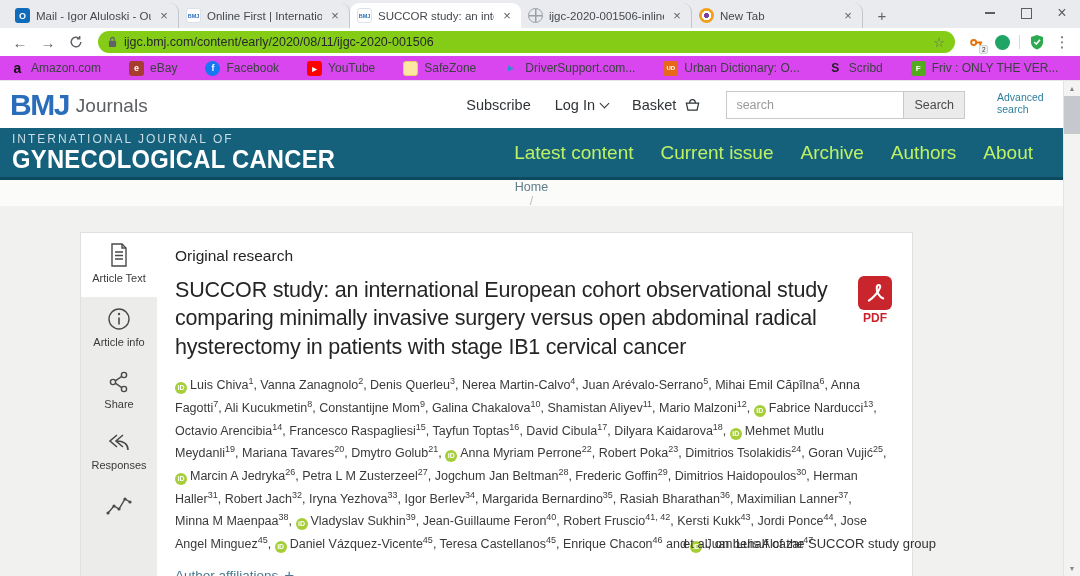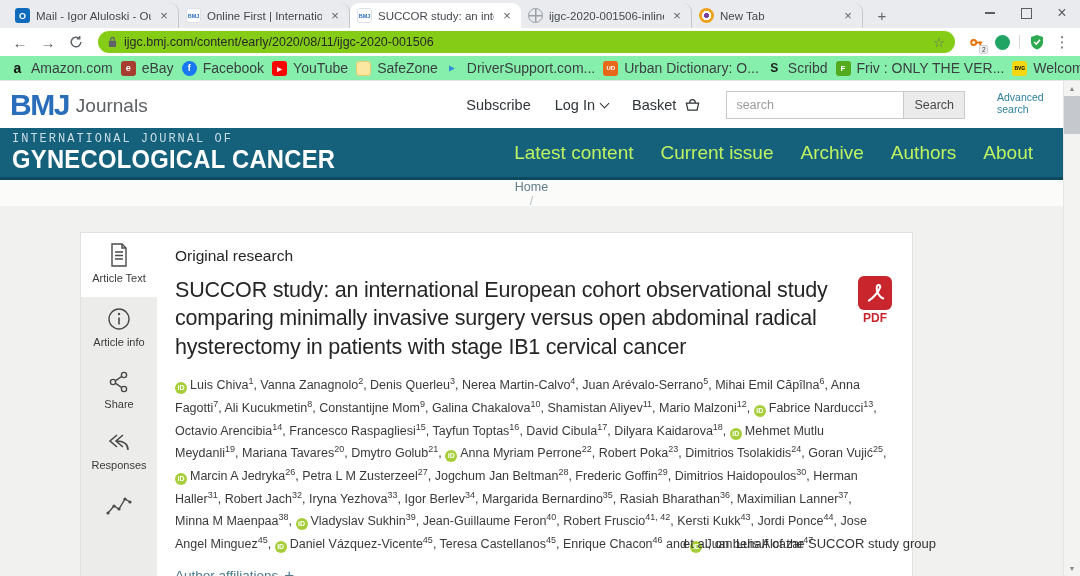--- a/index.html
+++ b/index.html
@@ -31,21 +31,21 @@
   .nav-ic { width:24px; height:24px; display:flex; align-items:center; justify-content:center; color:#5f6368; font-size:15px; }
   .omnibox { flex:1; height:22px; background:#84cc16; border-radius:12px; display:flex; align-items:center; padding:0 10px; gap:7px; margin:0 6px; }
   .omni-url { flex:1; font-size:12.5px; color:#27292c; white-space:nowrap; overflow:hidden; }
   .star { color:#5f6368; font-size:13px; } .star::before{content:"☆";}
   .ext { width:22px; height:22px; display:flex; align-items:center; justify-content:center; position:relative; }
   .ext-badge { position:absolute; right:-1px; bottom:-1px; background:#eef0f2; border:1px solid #cfd2d6; color:#333; font-size:6.5px; padding:0 1.5px; border-radius:2px; line-height:7px; }
   .ext-circle { width:15px; height:15px; border-radius:50%; background:#1fa463; }
   .ext-div { width:1px; height:14px; background:#d5d8dc; margin:0 2px; }
   .menu-dots { color:#5f6368; font-size:15px; width:20px; text-align:center; } .menu-dots::before{content:"⋮";}
 
-  .bookmarks { height:25px; background:#86efac; display:flex; align-items:center; padding:0 10px; gap:8px; font-size:14px; color:#3c4043; border-bottom:1px solid #e3e5e8; }
+  .bookmarks { height:25px; background:#d946ef; display:flex; align-items:center; padding:0 10px; gap:28px; font-size:12px; color:#3c4043; border-bottom:1px solid #e3e5e8; }
   .bm { display:flex; align-items:center; gap:6px; white-space:nowrap; }
   .bi { width:15px; height:15px; border-radius:3px; display:inline-flex; align-items:center; justify-content:center; color:#fff; font-size:9px; font-weight:bold; flex:none; }
   .bi-amazon{ color:#111; font-size:14px; } .bi-amazon::before{content:"a";}
   .bi-ebay{ background:#a63d2f; } .bi-ebay::before{content:"e";}
   .bi-facebook{ background:#1877f2; border-radius:50%; } .bi-facebook::before{content:"f";}
   .bi-youtube{ background:#f00; } .bi-youtube::before{content:"▶"; font-size:6px;}
   .bi-safezone{ background:#fbe7a2; border:1px solid #e6cd72; }
   .bi-driver{ color:#2e8fd4; } .bi-driver::before{content:"▲"; transform:rotate(90deg); font-size:10px;}
   .bi-urban{ background:#e8681a; font-size:6px; } .bi-urban::before{content:"UD";}
   .bi-scribd{ color:#1e1e1e; font-size:12px; } .bi-scribd::before{content:"S";}
@@ -66,21 +66,21 @@
   .chev { width:7px; height:7px; border-right:1.5px solid #2f3437; border-bottom:1.5px solid #2f3437; transform:rotate(45deg); display:inline-block; margin-left:6px; margin-bottom:2px; }
   .hdr-item { display:flex; align-items:center; }
   .searchwrap { display:flex; align-items:stretch; }
   .search-input { width:178px; height:28px; border:1px solid #c9c9c9; padding:0 9px; font-size:12.5px; color:#333; outline:none; font-family:"Liberation Sans",sans-serif; }
   .search-input::placeholder { color:#9a9a9a; }
   .search-btn { height:28px; background:#ebebeb; border:1px solid #c9c9c9; border-left:none; padding:0 10px; font-size:12.5px; color:#4a4a4a; font-family:"Liberation Sans",sans-serif; }
   .adv-search { width:56px; font-size:10.5px; line-height:1.15; color:#2d7f9d; margin-left:8px; }
 
   .banner { height:52px; background:#15617c; border-bottom:3px solid #0d4a5f; display:flex; align-items:center; }
   .banner-title { padding-left:12px; line-height:1.05; }
-  .bt1 { font-family:Liberation Mono, monospace; font-size:12px; color:#c9dde6; letter-spacing:2px; }
+  .bt1 { font-family:Liberation Sans, sans-serif; font-size:12px; color:#c9dde6; letter-spacing:2px; }
   .bt2 { font-size:25px; font-weight:bold; color:#fff; letter-spacing:.3px; transform:scaleX(.95); transform-origin:left; }
   .banner-nav { margin-left:auto; display:flex; gap:27px; padding-right:30px; font-size:19px; color:#bef264; }
 
   .breadcrumb-bar { height:26px; background:#fbfbfa; display:flex; align-items:center; padding:0 14px; font-size:12.5px; color:#5f7c89;flex-direction:column; }
   .bc-sep { color:#b5c3c9; margin:0 8px; }
   .email-alerts { margin-left:auto; display:flex; align-items:center; gap:6px; color:#1d6d89; font-size:13px; margin-right:24px; }
   .env { font-size:15px; } .env::before{content:"✉";}
 
   .content { height:370px; background:#f1f1ef; position:relative; }
   .card { position:absolute; left:80px; top:26px; width:833px; height:360px; background:#fff; border:1px solid #e0e0de; display:flex; }

